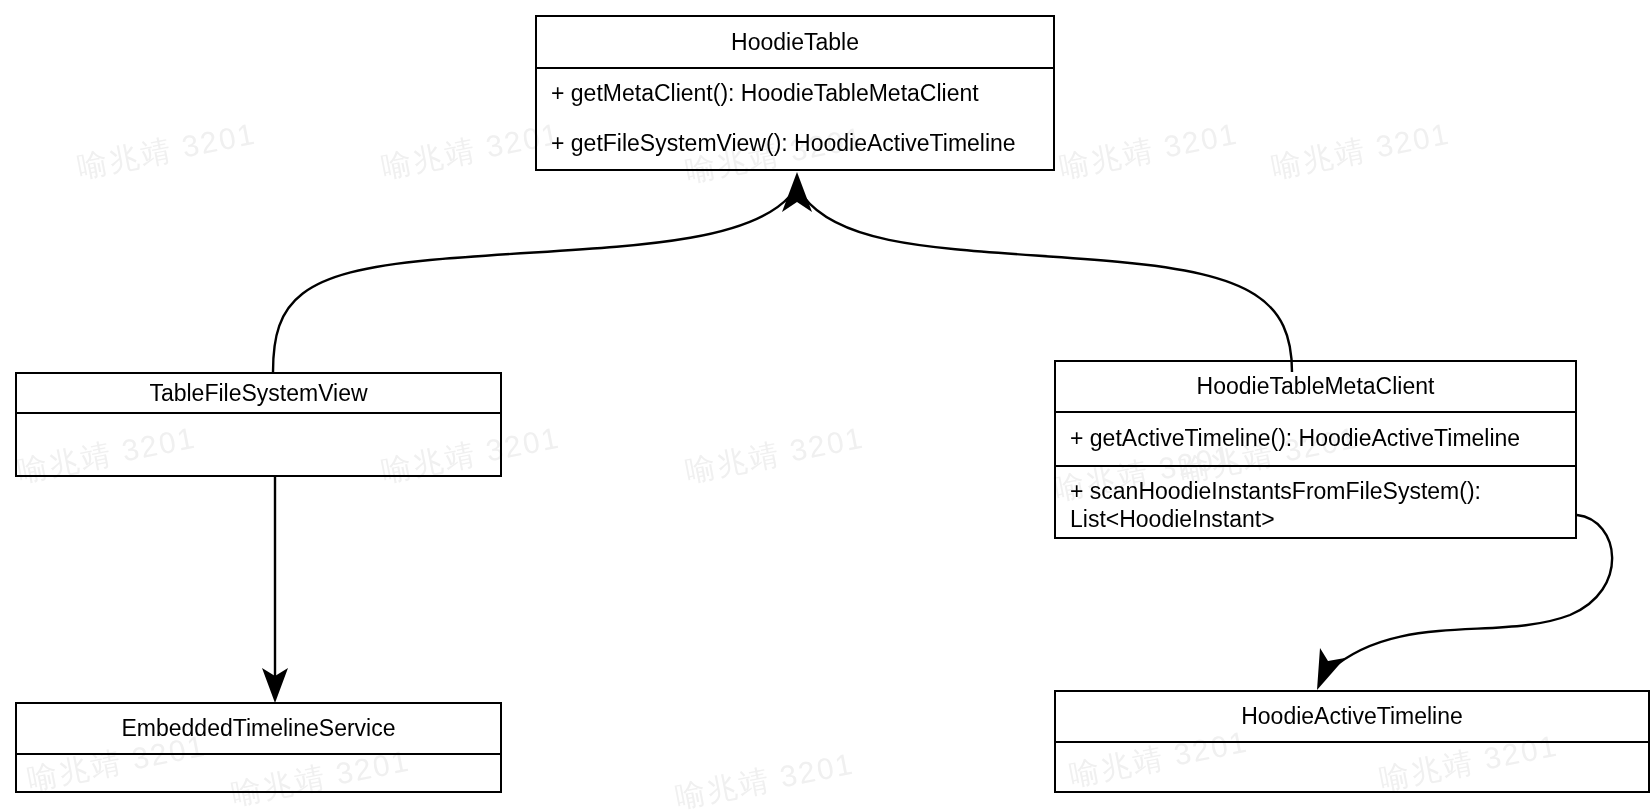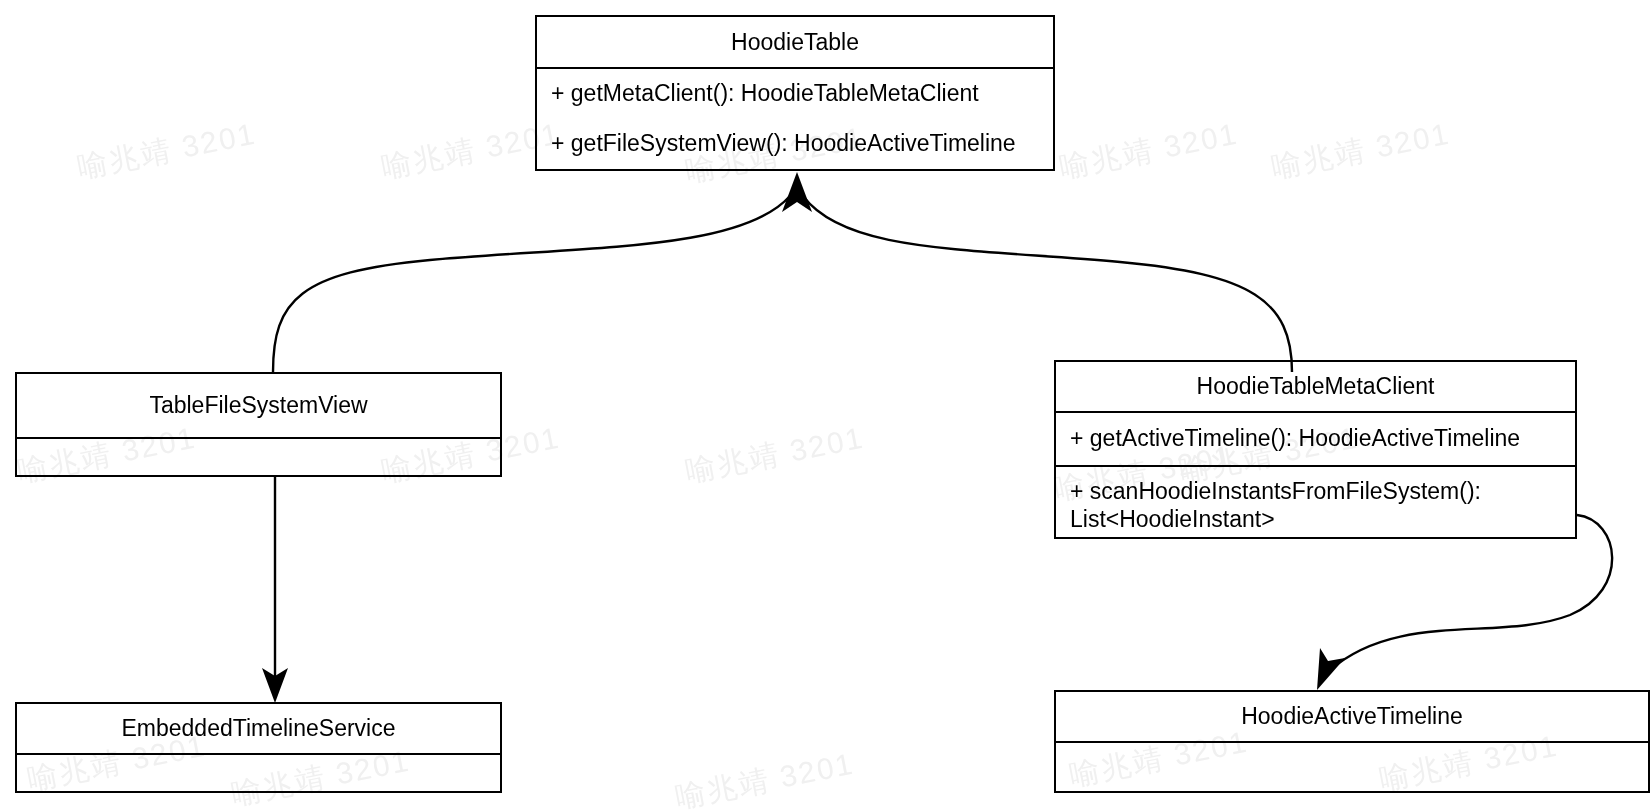--- a/index.html
+++ b/index.html
@@ -137,21 +137,21 @@
 
   <div id="classes">
       <div class="uml-class" style="left: 535px; top: 15px; width: 520px; height: 156px;">
         <div class="uml-title" style="height: 52px;">HoodieTable</div>
         <div class="uml-compartment" style="height: 100px; justify-content: space-around;">
           <div class="uml-member">+ getMetaClient(): HoodieTableMetaClient</div>
           <div class="uml-member">+ getFileSystemView(): HoodieActiveTimeline</div>
         </div>
       </div>
       <div class="uml-class" style="left: 15px; top: 372px; width: 487px; height: 105px;">
-        <div class="uml-title" style="height: 65px;">TableFileSystemView</div>
+        <div class="uml-title" style="height: 40px;">TableFileSystemView</div>
         <div class="uml-compartment uml-empty" style="height: 50px;"></div>
       </div>
       <div class="uml-class" style="left: 1054px; top: 360px; width: 523px; height: 179px;">
         <div class="uml-title" style="height: 51px;">HoodieTableMetaClient</div>
         <div class="uml-compartment divided" style="height: 54px;">
           <div class="uml-member">+ getActiveTimeline(): HoodieActiveTimeline</div>
         </div>
         <div class="uml-compartment" style="height: 78px;">
           <div class="uml-member">+ scanHoodieInstantsFromFileSystem():
 List&lt;HoodieInstant&gt;</div>

